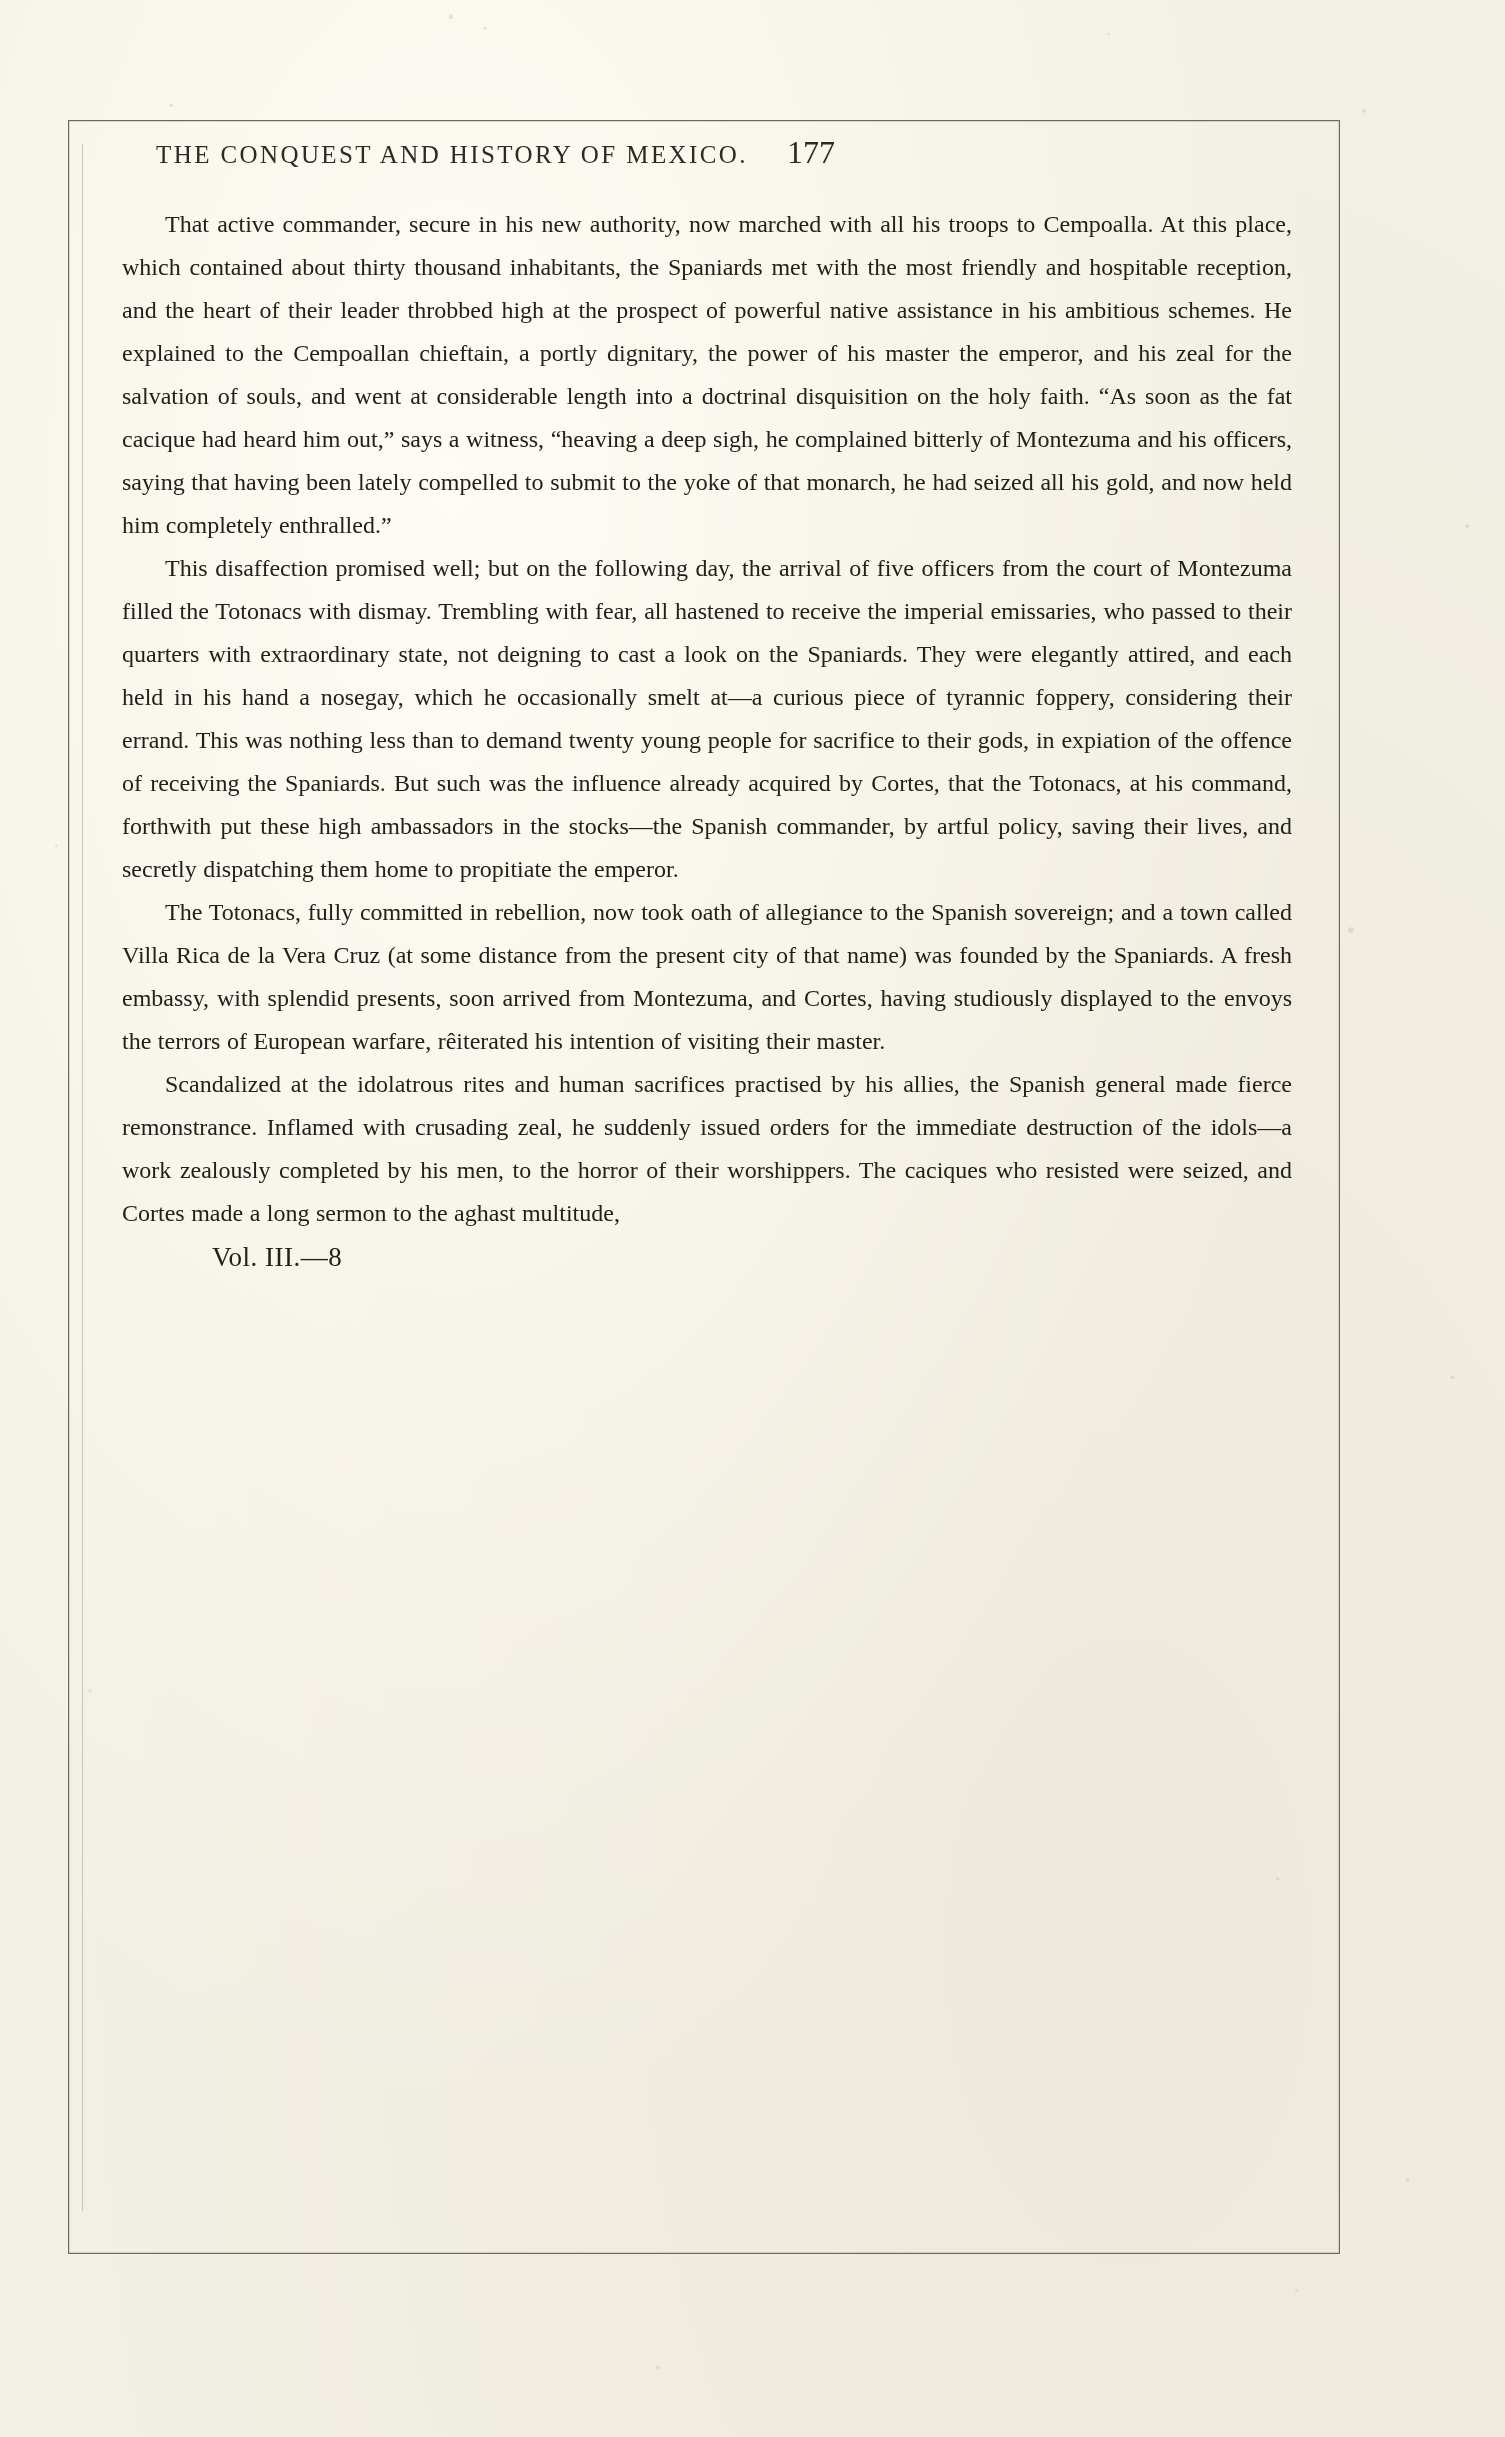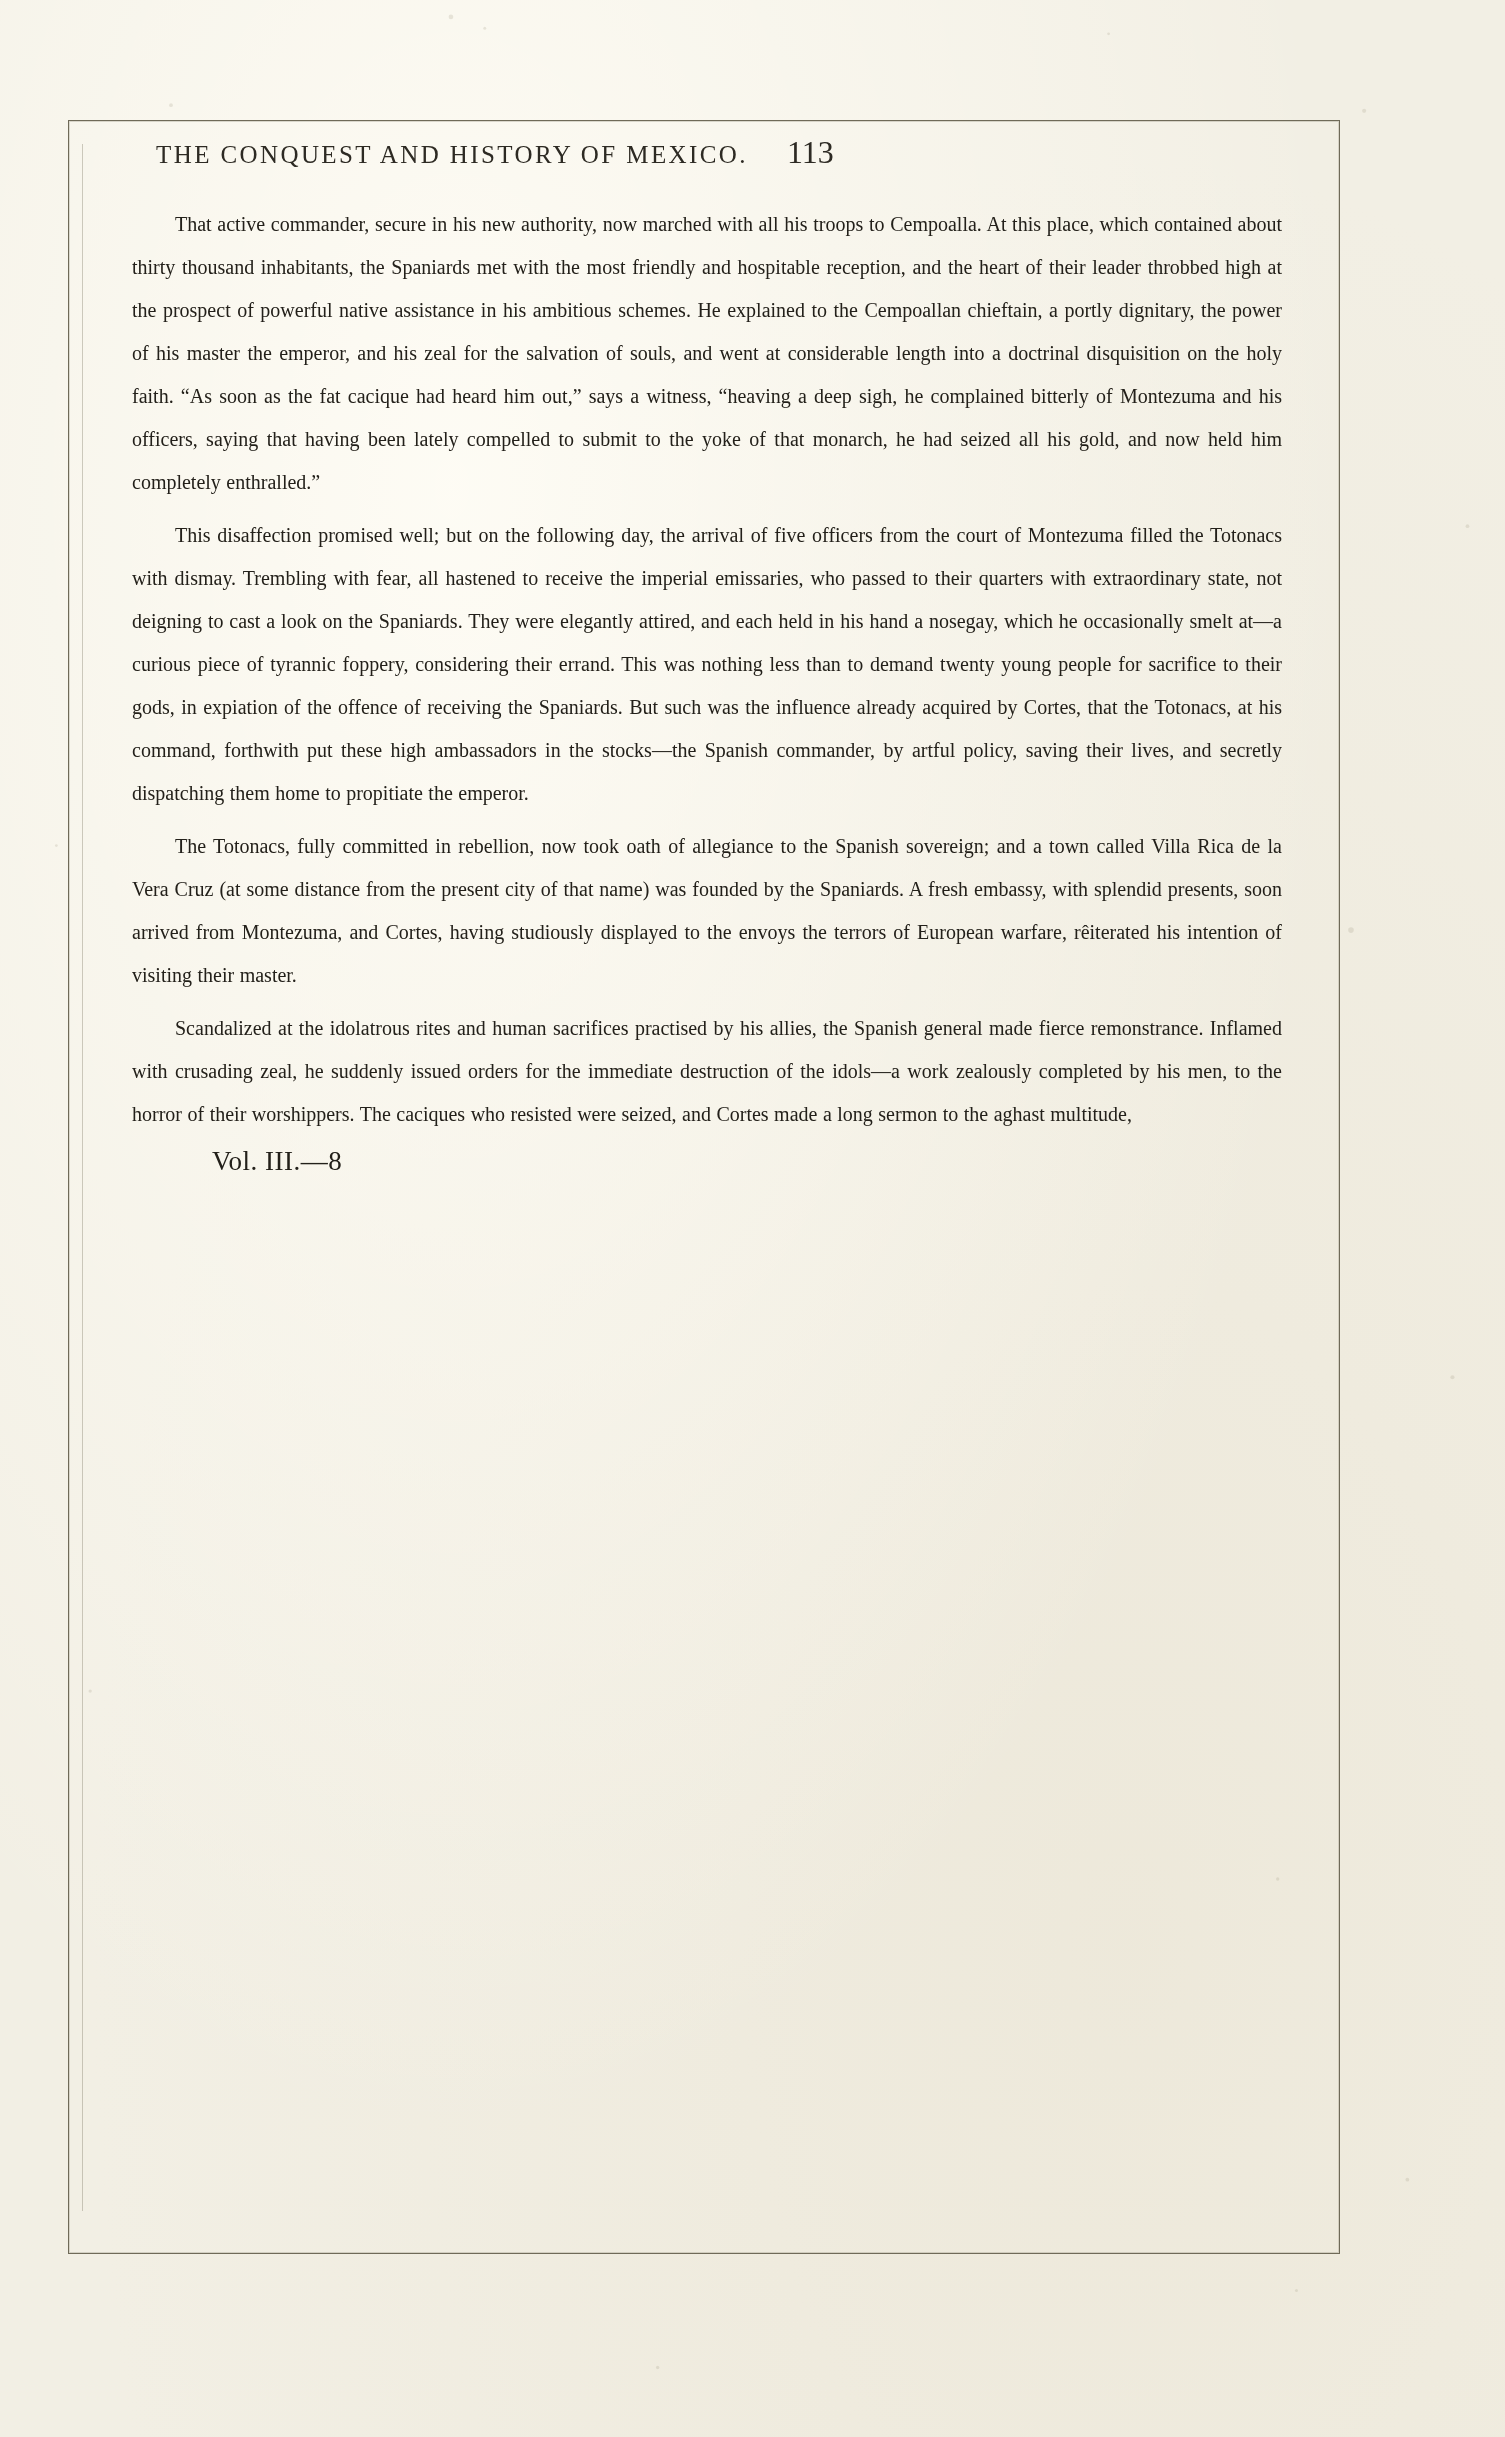--- a/index.html
+++ b/index.html
@@ -77,22 +77,22 @@
     font-family: "Liberation Serif", serif;
   }
   .running-head .folio {
     font-size: 32px;
     color: #2d2a23;
     margin-left: 39px;
     font-family: "Liberation Serif", serif;
   }
 
   .body-text p {
-    margin: 10px;
-    font-size: 20px;
+    margin: 0;
+    font-size: 24px;
     line-height: 43px;
     color: #23201a;
     text-align: justify;
     text-indent: 43px;
     -webkit-hyphens: manual;
     hyphens: manual;
     word-spacing: 0.5px;
   }
 
   .vol-line {
@@ -126,21 +126,21 @@
     <circle cx="1180" cy="36" r="1.5"></circle>
   </g>
 </svg>
 
 <div class="page-frame"></div>
 
 <div class="content">
 
   <div class="running-head">
     <span class="title">THE CONQUEST AND HISTORY OF MEXICO.</span>
-    <span class="folio">113</span>
+    <span class="folio">177</span>
   </div>
 
   <div class="body-text">
     <p>That active commander, secure in his new authority, now marched with all his troops to Cempoalla. At this place, which contained about thirty thousand inhabitants, the Spaniards met with the most friendly and hospitable reception, and the heart of their leader throbbed high at the prospect of powerful native assistance in his ambitious schemes. He explained to the Cempoallan chieftain, a portly dignitary, the power of his master the emperor, and his zeal for the salvation of souls, and went at considerable length into a doctrinal disquisition on the holy faith. “As soon as the fat cacique had heard him out,” says a witness, “heaving a deep sigh, he complained bitterly of Montezuma and his officers, saying that having been lately compelled to submit to the yoke of that monarch, he had seized all his gold, and now held him completely enthralled.”</p>
     <p>This disaffection promised well; but on the following day, the arrival of five officers from the court of Montezuma filled the Totonacs with dismay. Trembling with fear, all hastened to receive the imperial emissaries, who passed to their quarters with extraordinary state, not deigning to cast a look on the Spaniards. They were elegantly attired, and each held in his hand a nosegay, which he occasionally smelt at—a curious piece of tyrannic foppery, considering their errand. This was nothing less than to demand twenty young people for sacrifice to their gods, in expiation of the offence of receiving the Spaniards. But such was the influence already acquired by Cortes, that the Totonacs, at his command, forthwith put these high ambassadors in the stocks—the Spanish commander, by artful policy, saving their lives, and secretly dispatching them home to propitiate the emperor.</p>
     <p>The Totonacs, fully committed in rebellion, now took oath of allegiance to the Spanish sovereign; and a town called Villa Rica de la Vera Cruz (at some distance from the present city of that name) was founded by the Spaniards. A fresh embassy, with splendid presents, soon arrived from Montezuma, and Cortes, having studiously displayed to the envoys the terrors of European warfare, rêiterated his intention of visiting their master.</p>
     <p>Scandalized at the idolatrous rites and human sacrifices practised by his allies, the Spanish general made fierce remonstrance. Inflamed with crusading zeal, he suddenly issued orders for the immediate destruction of the idols—a work zealously completed by his men, to the horror of their worshippers. The caciques who resisted were seized, and Cortes made a long sermon to the aghast multitude,</p>
   </div>
 
   <div class="vol-line">Vol. III.—8</div>

